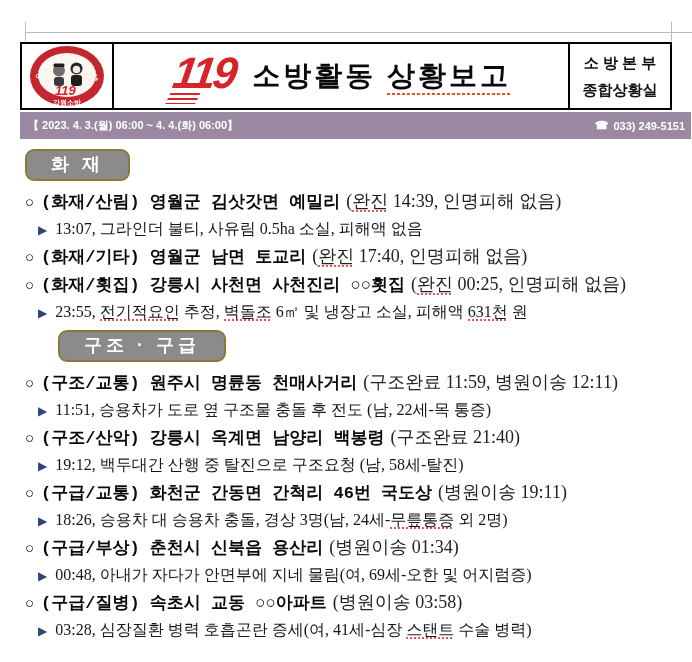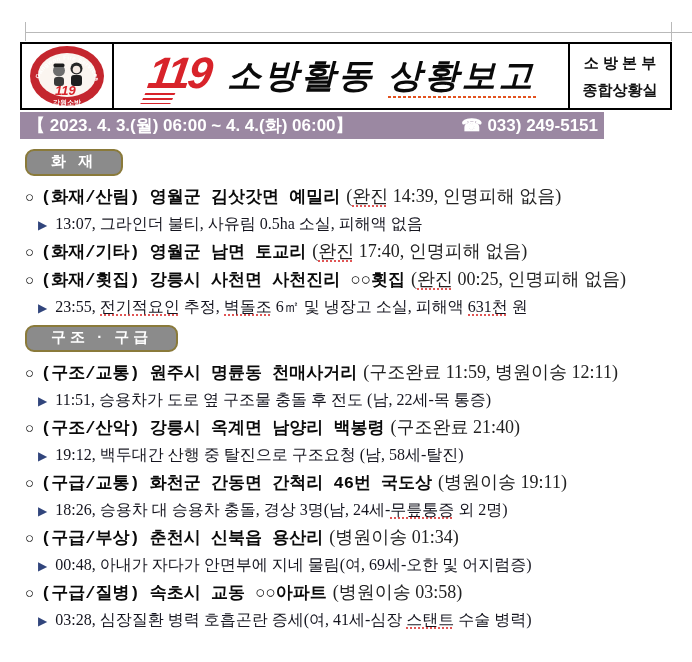--- a/index.html
+++ b/index.html
@@ -16,36 +16,36 @@
   .header { position:absolute; left:20px; top:42px; width:652px; height:68px;
             border:2px solid #000; background:#fff; display:flex; }
   .logo-cell { width:92px; border-right:2px solid #000; display:flex; align-items:center; justify-content:center; }
   .title-cell { flex:1; border-right:2px solid #000; display:flex; align-items:center; justify-content:center; gap:12px; }
   .org-cell { width:100px; display:flex; flex-direction:column; align-items:center; justify-content:center;
               font-family:"Liberation Sans", sans-serif; font-weight:bold; font-size:15px; line-height:1.8;border-radius:25px; }
   .logo119 { position:relative; font-family:"Liberation Sans", sans-serif; font-style:italic; font-weight:900;
              font-size:44px; color:#d8232a; letter-spacing:-3px; transform:skewX(-8deg); padding:0 6px 6px 2px; }
   .logo119::after { content:""; position:absolute; left:0; bottom:0; width:30px; height:11px;
              background:repeating-linear-gradient(to bottom,#d8232a 0 2px, transparent 2px 5px); transform:skewX(-18deg); }
-  .title-main { font-family:"Liberation Sans", sans-serif; font-weight:800; font-size:34px; letter-spacing:3px; color:#0a0a0a;font-style:italic; }
+  .title-main { font-family:"Liberation Sans", sans-serif; font-weight:800; font-size:28px; letter-spacing:3px; color:#0a0a0a; }
   .t-dotted { background-image:linear-gradient(to right,#e2521f 60%, rgba(0,0,0,0) 60%);
               background-size:5px 2px; background-repeat:repeat-x; background-position:0 100%; padding-bottom:4px; }
 
   
-  .period-bar { position:absolute; left:20px; top:112px; width:584px; height:27px; background:#9b88a2;
-                color:#fff; font-family:"Liberation Sans", sans-serif; font-weight:bold; font-size:17px;
+  .period-bar { position:absolute; left:20px; top:112px; width:671px; height:27px; background:#9b88a2;
+                color:#fff; font-family:"Liberation Sans", sans-serif; font-weight:bold; font-size:11px;
                 display:flex; align-items:center; justify-content:space-between; padding:0 6px 0 8px; }
   .phone-wrap { display:flex; align-items:center; gap:5px; }
 
   
   .content { position:absolute; left:25px; top:146px; width:650px; }
   .badge { display:inline-block; background:#8b8b8b; color:#fff; font-family:"Liberation Sans", sans-serif;
-           font-weight:bold; font-size:15px; letter-spacing:4px; padding:1px 24px 3px; border-radius:9px;
+           font-weight:bold; font-size:18px; letter-spacing:4px; padding:1px 24px 3px; border-radius:9px;
            border:2px solid #8a7a3a; margin:3px 0 7px; }
-  .sect2 { margin-top:4px; }
+  .sect2 { margin-top:4px;margin-left:33px; }
   .head-line { font-size:17px; line-height:26px; white-space:nowrap; }
   .marker { font-weight:bold; font-size:15px; margin-right:7px; }
   .head-title { font-family:Liberation Mono, monospace; font-weight:bold; color:#0a0a0a; }
   .head-note { font-size:18px; margin-left:6px; color:#222; }
   .detail-line { font-size:16px; line-height:26px; padding-left:13px; white-space:nowrap; color:#15151f; }
   .dmarker { color:#31457c; font-size:12px; margin-right:8px; }
   .sp { background-image:linear-gradient(to right,#e05555 55%, rgba(0,0,0,0) 55%);
         background-size:4px 2px; background-repeat:repeat-x; background-position:0 100%; padding-bottom:1px; }
 </style>
 </head>

